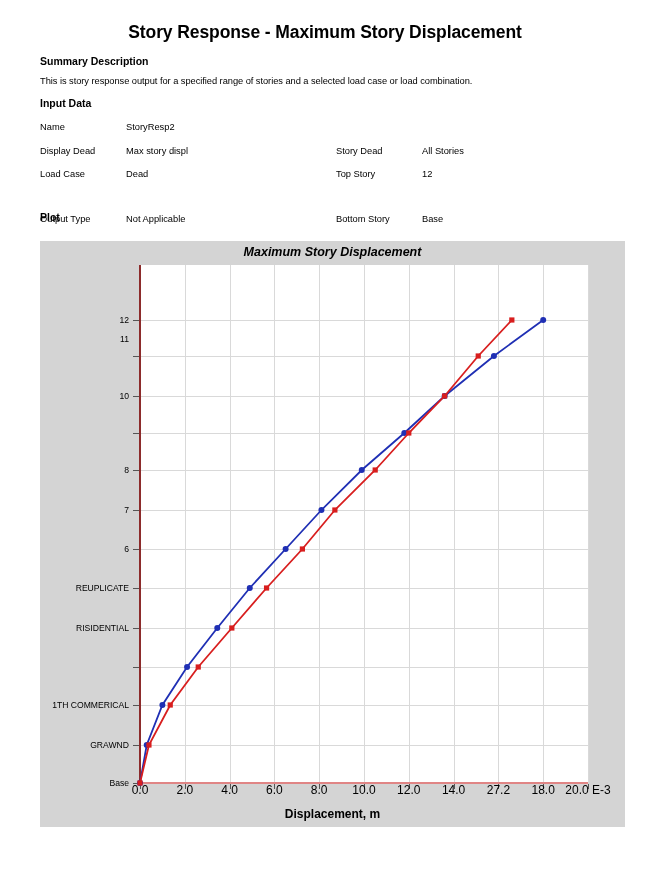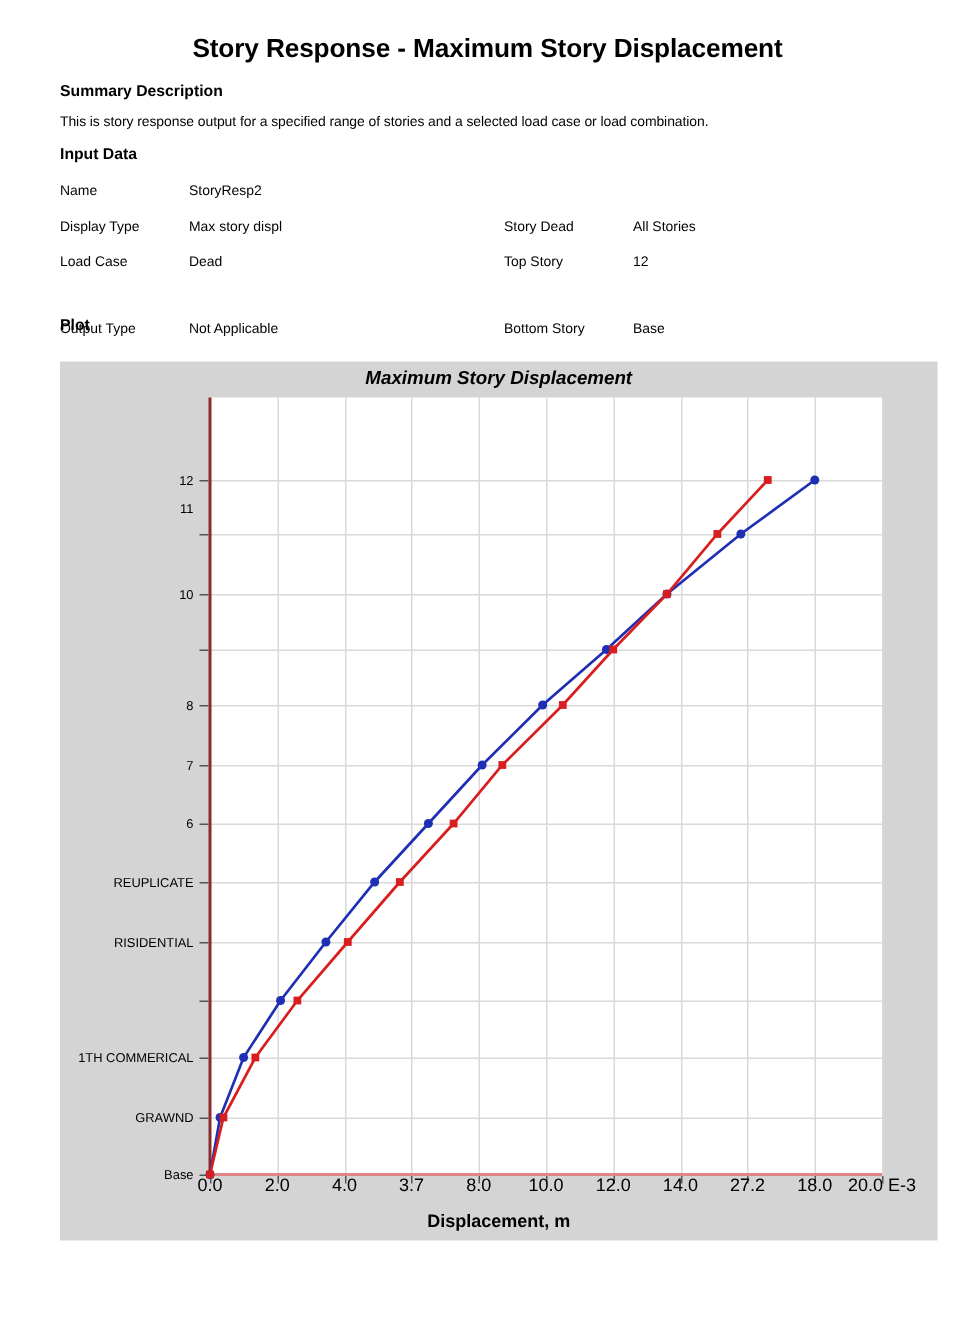--- a/index.html
+++ b/index.html
@@ -152,21 +152,21 @@
   <div class="doc-title">Story Response - Maximum Story Displacement</div>
 
   <div class="sec-head" id="summary-head">Summary Description</div>
   <div class="summary-text">This is story response output for a specified range of stories and a selected load case or load combination.</div>
 
   <div class="sec-head" id="input-head">Input Data</div>
 
   <div class="field-label col-a-label row0">Name</div>
   <div class="field-value col-a-value row0">StoryResp2</div>
 
-  <div class="field-label col-a-label row1">Display Type</div>
+  <div class="field-label col-a-label row1">Display Dead</div>
   <div class="field-value col-a-value row1">Max story displ</div>
 
   <div class="field-label col-a-label row2">Load Case</div>
   <div class="field-value col-a-value row2">Dead</div>
 
   <div class="field-label col-a-label row3">Output Type</div>
   <div class="field-value col-a-value row3">Not Applicable</div>
 
   <div class="field-label col-b-label row1">Story Dead</div>
   <div class="field-value col-b-value row1">All Stories</div>
@@ -238,21 +238,21 @@
         <div class="ylabel" style="top: 536.5px;">Base</div>
       </div>
     <div id="x-axis-group">
         <div class="xtick" style="left: 100px;"></div>
         <div class="xlabel" style="left: 100px;">0.0</div>
         <div class="xtick" style="left: 144.8px;"></div>
         <div class="xlabel" style="left: 144.8px;">2.0</div>
         <div class="xtick" style="left: 189.6px;"></div>
         <div class="xlabel" style="left: 189.6px;">4.0</div>
         <div class="xtick" style="left: 234.4px;"></div>
-        <div class="xlabel" style="left: 234.4px;">3.7</div>
+        <div class="xlabel" style="left: 234.4px;">6.0</div>
         <div class="xtick" style="left: 279.2px;"></div>
         <div class="xlabel" style="left: 279.2px;">8.0</div>
         <div class="xtick" style="left: 324px;"></div>
         <div class="xlabel" style="left: 324px;">10.0</div>
         <div class="xtick" style="left: 368.8px;"></div>
         <div class="xlabel" style="left: 368.8px;">12.0</div>
         <div class="xtick" style="left: 413.6px;"></div>
         <div class="xlabel" style="left: 413.6px;">14.0</div>
         <div class="xtick" style="left: 458.4px;"></div>
         <div class="xlabel" style="left: 458.4px;">27.2</div>

